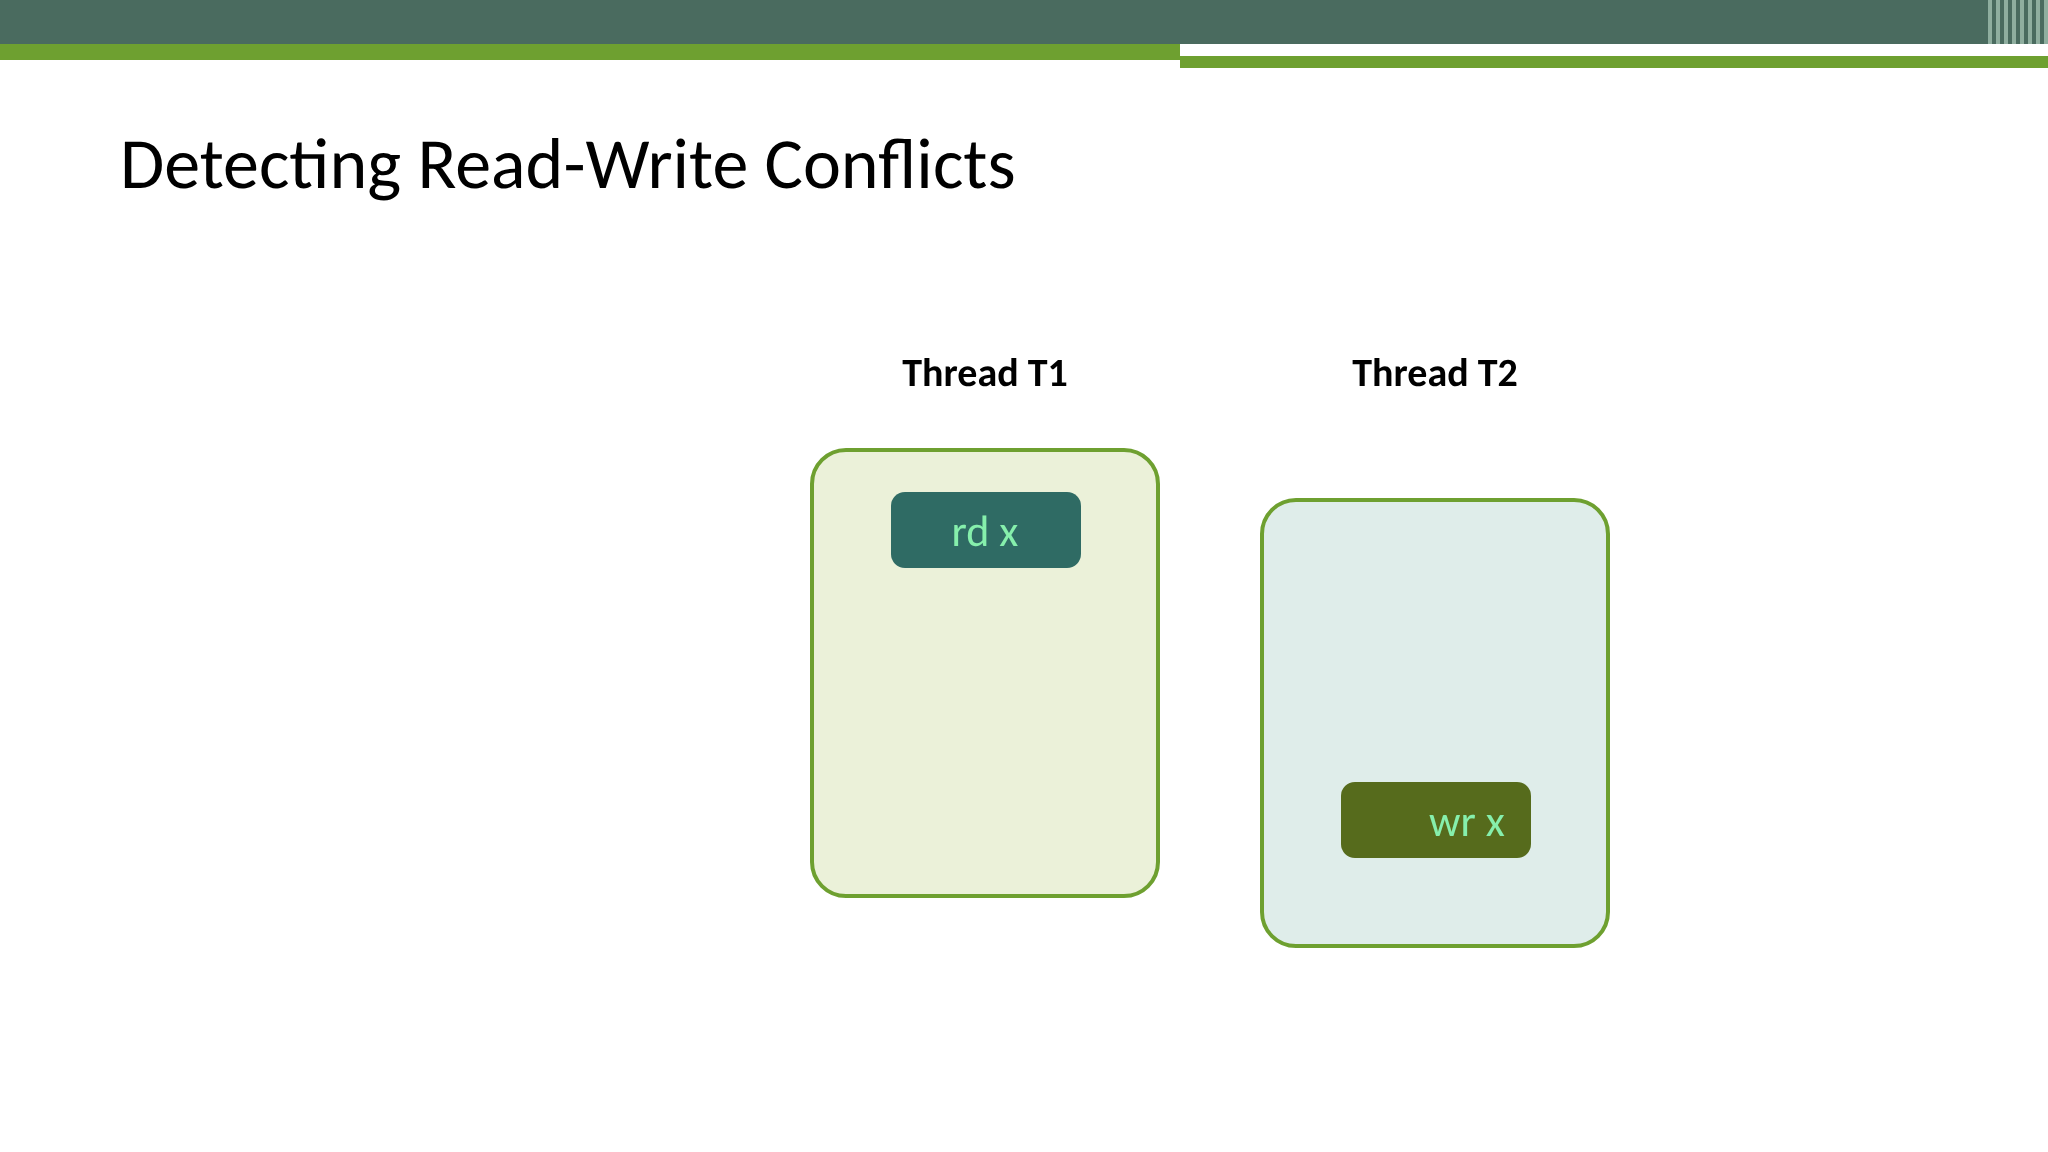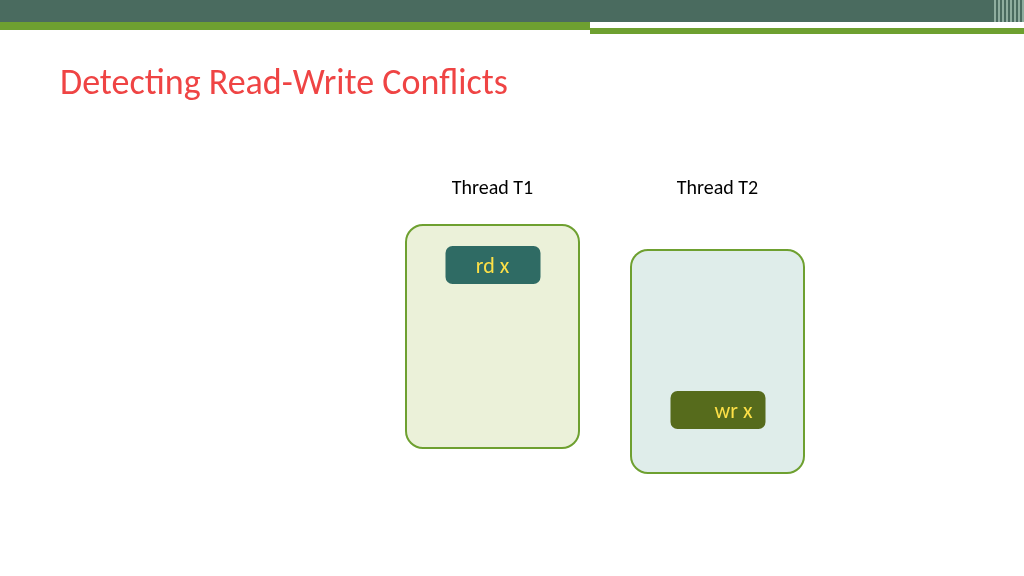--- a/index.html
+++ b/index.html
@@ -52,37 +52,37 @@
         #4a6b5f 2px,
         #4a6b5f 4px
       );
     }
     .slide-title {
       position: absolute;
       top: 60px;
       left: 60px;
       font-size: 36px;
       font-weight: 400;
-      color: #ef4444;
+      color: #000000;
       font-family: Calibri, "Segoe UI", Arial, sans-serif;
     }
     .threads-container {
       position: absolute;
       top: 175px;
       left: 405px;
       display: flex;
       gap: 50px;
     }
     .thread-column {
       display: flex;
       flex-direction: column;
       align-items: center;
     }
     .thread-label {
-      font-weight: normal;
+      font-weight: bold;
       font-size: 20px;
       color: #000;
       margin-bottom: 25px;
     }
     .thread-box {
       width: 175px;
       height: 225px;
       border-radius: 18px;
       border: 2px solid #6ea030;
       position: relative;
@@ -97,21 +97,21 @@
     .op-box {
       position: absolute;
       left: 50%;
       transform: translateX(-50%);
       width: 95px;
       height: 38px;
       border-radius: 7px;
       display: flex;
       align-items: center;
       justify-content: center;
-      color: #fde047;
+      color: #86efac;
       font-size: 22px;
       font-family: Calibri, "Segoe UI", Arial, sans-serif;
     }
     .op-rd {
       background: #2f6b64;
       top: 20px;
     }
     .op-wr {
       background: #566b1c;
       top: 140px;

